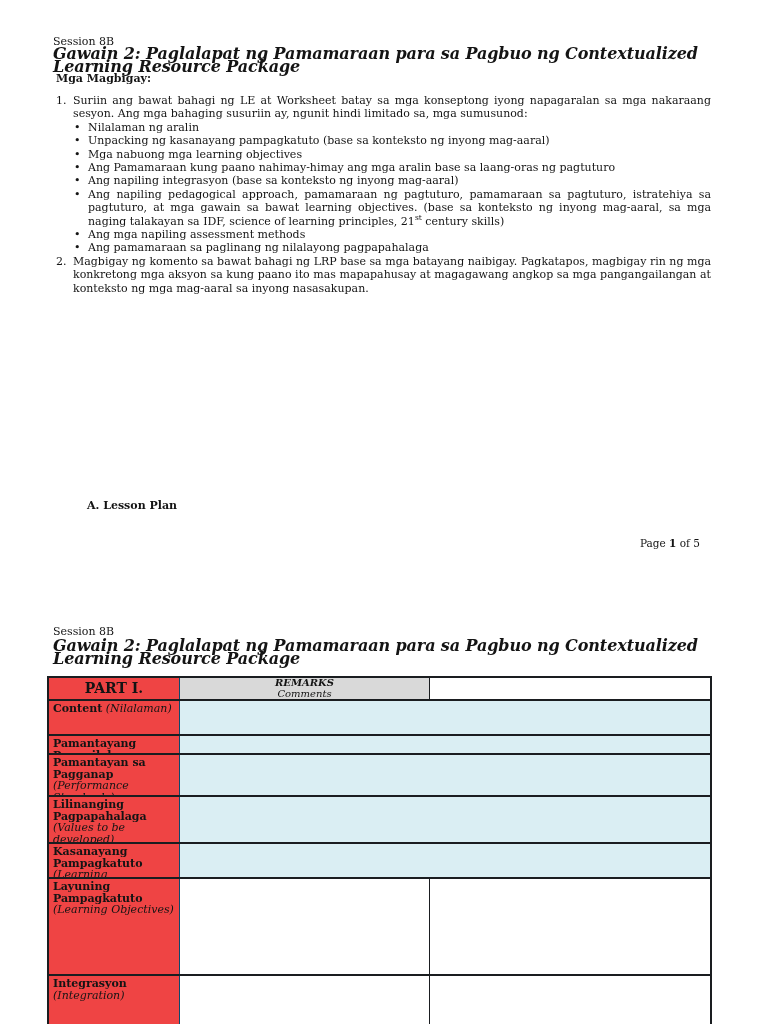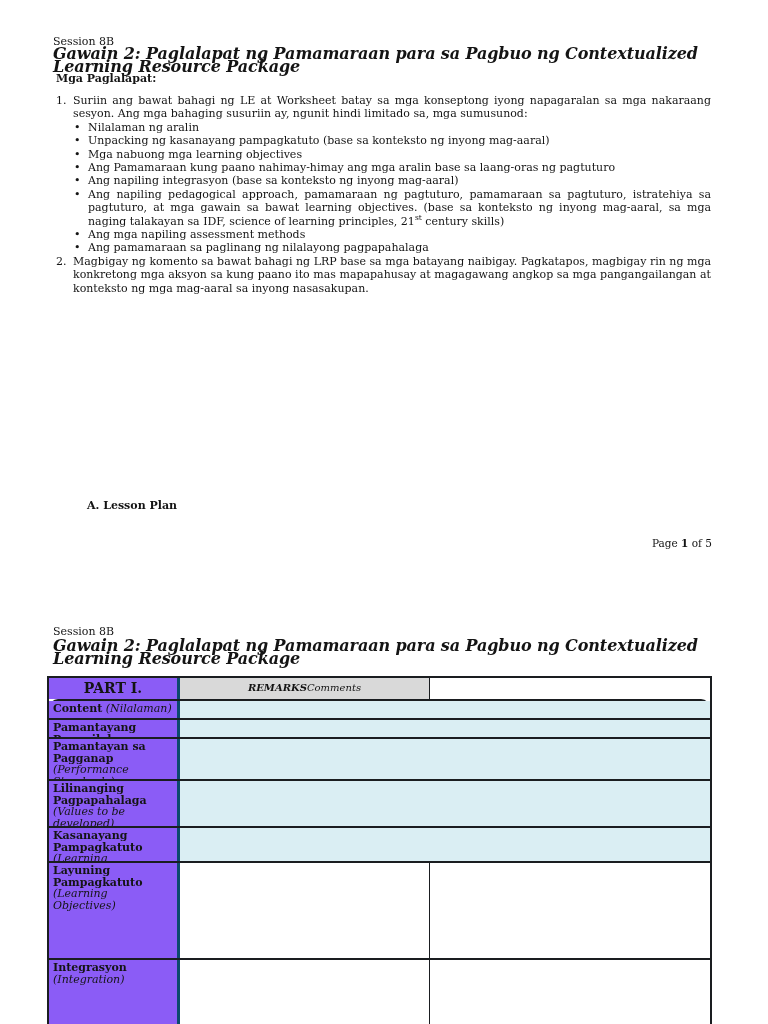--- a/index.html
+++ b/index.html
@@ -37,57 +37,57 @@
   .lrp-table {
     left:47px; top:676px; width:665px;
     border:2px solid #1a1d20;
     font-size:11px; line-height:11.5px;
   }
   .trow { display:flex; width:100%; }
   .trow + .trow { border-top:2px solid #1a1d20; }
   .tcell { overflow:hidden; }
   .c-label {
     flex:0 0 131px;
-    border-right:3px solid #0c4a6e;
-    background:#8b5cf6;
+    border-right:1px solid #0c4a6e;
+    background:#ef4444;
     padding:2px 4px 2px 4px;
   }
   .c-remarks { flex:0 0 250px; border-right:1px solid #1a1d20; }
   .c-reco { flex:1 1 auto; }
   .c-merged { flex:1 1 auto; }
   .fill-blue { background:#daeef3; }
   .fill-white { background:#ffffff; }
 
   .r-head { height:21px; }
   .r-head .c-label { display:flex; align-items:center; justify-content:center; padding:0; }
   .part-label { font-size:14px; font-weight:bold; }
-  .head-col { display:flex; align-items:center; justify-content:center; background:#d9d9d9; }
+  .head-col { display:flex; flex-direction:column; align-items:center; justify-content:center; background:#d9d9d9; }
   .head-title { font-size:10px; font-weight:bold; font-style:italic; line-height:10.5px; }
   .head-sub { font-size:10px; font-style:italic; line-height:10.5px; }
 
-  .r1 { height:19px;border-radius:9px; }
+  .r1 { height:35px; }
   .r2 { height:19px; }
   .r3 { height:42px; }
   .r4 { height:47px; }
   .r5 { height:35px; }
   .r6 { height:97px; }
   .r7 { height:80px; }
 
   .lbl-b { font-weight:bold; }
   .lbl-i { font-style:italic; }
 </style>
 </head>
 <body>
 
 <div>
 
   <section>
     <div class="abs session-label" style="left:53px; top:36px;">Session 8B</div>
     <div class="abs doc-title" style="left:53px; top:47px; width:680px;">Gawain 2: Paglalapat ng Pamamaraan para sa Pagbuo ng Contextualized Learning Resource Package</div>
-    <div class="abs instructions-heading" style="left:56px; top:72px;">Mga Paglalapat:</div>
+    <div class="abs instructions-heading" style="left:56px; top:72px;">Mga Magbigay:</div>
 
     <div class="abs instructions" style="left:53px; top:94px;">
 
       <div class="instr-item">
         <span class="item-number">1.</span>
         <span class="item-text">Suriin ang bawat bahagi ng LE at Worksheet batay sa mga konseptong iyong napagaralan sa mga nakaraang sesyon. Ang mga bahaging susuriin ay, ngunit hindi limitado sa, mga sumusunod:</span>
       </div>
 
       <div class="bullet-list">
         <div class="bullet-item">
@@ -125,21 +125,21 @@
       </div>
 
       <div class="instr-item">
         <span class="item-number">2.</span>
         <span class="item-text">Magbigay ng komento sa bawat bahagi ng LRP base sa mga batayang naibigay. Pagkatapos, magbigay rin ng mga konkretong mga aksyon sa kung paano ito mas mapapahusay at magagawang angkop sa mga pangangailangan at konteksto ng mga mag-aaral sa inyong nasasakupan.</span>
       </div>
     </div>
 
     <div class="abs lesson-plan-heading" style="left:47px; top:499px;margin-left:40px;">A. Lesson Plan</div>
 
-    <div class="abs page-indicator" style="top:537px; right:56px;"><span>Page </span><span class="pg-num">1</span><span> of 5</span></div>
+    <div class="abs page-indicator" style="top:537px; right:68px;"><span>Page </span><span class="pg-num">1</span><span> of 5</span></div>
   </section>
 
   <section>
     <div class="abs session-label" style="left:53px; top:626px;">Session 8B</div>
     <div class="abs doc-title" style="left:53px; top:639px; width:680px;">Gawain 2: Paglalapat ng Pamamaraan para sa Pagbuo ng Contextualized Learning Resource Package</div>
 
     <div class="abs lrp-table">
 
       <div class="trow r-head">
         <div class="tcell c-label">

